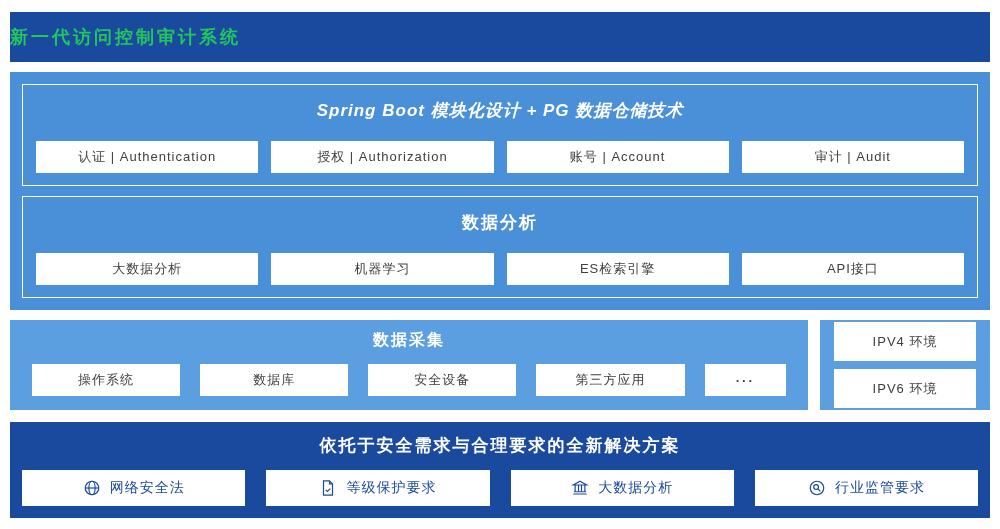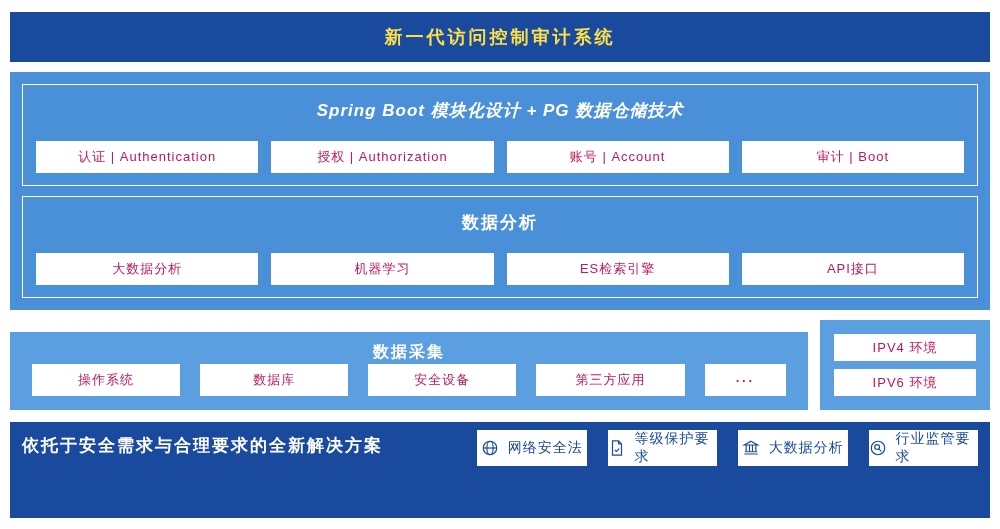--- a/index.html
+++ b/index.html
@@ -9,22 +9,22 @@
     font-family: "Liberation Sans", sans-serif;
     overflow: hidden;
   }
   .page {
     width: 1000px; height: 529px;
     padding: 12px 10px 0 10px;
     display: flex; flex-direction: column; gap: 10px;
   }
   
   .banner {
-    height: 50px; background: #1A4A9E; color: #fde047;
-    display: flex; align-items: center; justify-content: center;
+    height: 50px; background: #1A4A9E; color: #22c55e;
+    display: flex; align-items: center; justify-content: flex-start;
     font-size: 18px; font-weight: bold; letter-spacing: 3px;
     flex: none;
   }
   
   .platform {
     background: #4A90D9;
     padding: 12px;
     display: flex; flex-direction: column; gap: 10px;
     height: 238px; flex: none;
   }
@@ -34,50 +34,50 @@
     flex: 1;
     display: flex; flex-direction: column; justify-content: space-between;
   }
   .subsection-title {
     color: #ffffff; text-align: center; font-weight: bold;
     font-size: 17px; letter-spacing: 2px; padding: 4px 0 10px 0;
   }
   .italic { font-style: italic; letter-spacing: 1px; }
   .box-row { display: flex; gap: 13px; }
   .white-box {
-    background: #ffffff; color: #be185d;
+    background: #ffffff; color: #404040;
     height: 32px; flex: 1;
     display: flex; align-items: center; justify-content: center;
     font-size: 13px; letter-spacing: 1px;
   }
   
   .row3 { display: flex; gap: 12px; height: 90px; flex: none; }
   .collection {
     flex: 1; background: #5B9FE0;
     padding: 8px 22px 14px 22px;
-    display: flex; flex-direction: column; justify-content: space-between; margin-top: 12px;
+    display: flex; flex-direction: column; justify-content: space-between;
   }
   .collection .section-title {
     color: #ffffff; text-align: center; font-weight: bold;
     font-size: 16px; letter-spacing: 2px; padding-top: 2px;
   }
   .collection .box-row { gap: 20px; justify-content: center; }
   .box-dots { flex: 0.55; letter-spacing: 2px; font-weight: bold; }
   .env {
     width: 170px; flex: none; background: #5B9FE0;
     padding: 13px 14px;
     display: flex; flex-direction: column; gap: 8px; justify-content: center;
   }
-  .env .white-box { height: 27px; flex: none; }
+  .env .white-box { height: 39px; flex: none; }
   
   .solution {
     background: #1A4A9E; height: 96px; flex: none;
     margin-top: 2px;
     padding: 8px 12px 12px 12px;
-    display: flex; flex-direction: row; justify-content: space-between;
+    display: flex; flex-direction: column; justify-content: space-between;
   }
   .solution .section-title {
     color: #ffffff; text-align: center; font-weight: bold;
     font-size: 17px; letter-spacing: 2px; padding-top: 4px;
   }
   .solution .box-row { gap: 21px; }
   .solution-box {
     background: #ffffff; color: #1A4A9E;
     height: 36px; flex: 1;
     display: flex; align-items: center; justify-content: center; gap: 9px;
@@ -96,21 +96,21 @@
   </div>
 
   <div class="platform">
 
     <div class="subsection">
       <div class="subsection-title italic">Spring Boot 模块化设计 + PG 数据仓储技术</div>
       <div class="box-row">
         <div class="white-box">认证 | Authentication</div>
         <div class="white-box">授权 | Authorization</div>
         <div class="white-box">账号 | Account</div>
-        <div class="white-box">审计 | Boot</div>
+        <div class="white-box">审计 | Audit</div>
       </div>
     </div>
 
     <div class="subsection">
       <div class="subsection-title">数据分析</div>
       <div class="box-row">
         <div class="white-box">大数据分析</div>
         <div class="white-box">机器学习</div>
         <div class="white-box">ES检索引擎</div>
         <div class="white-box">API接口</div>

